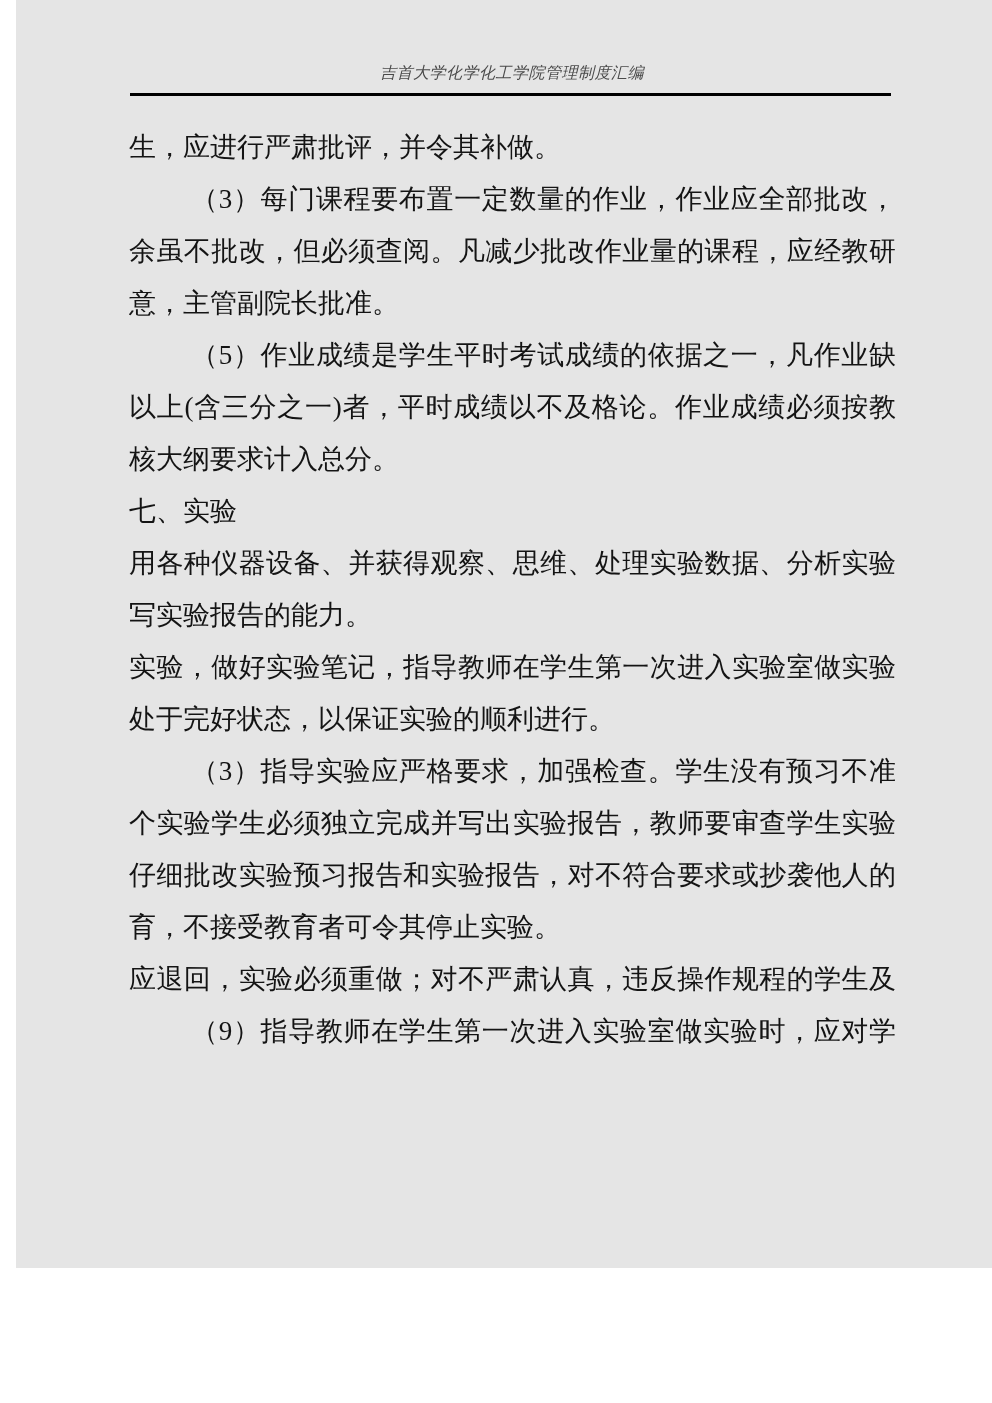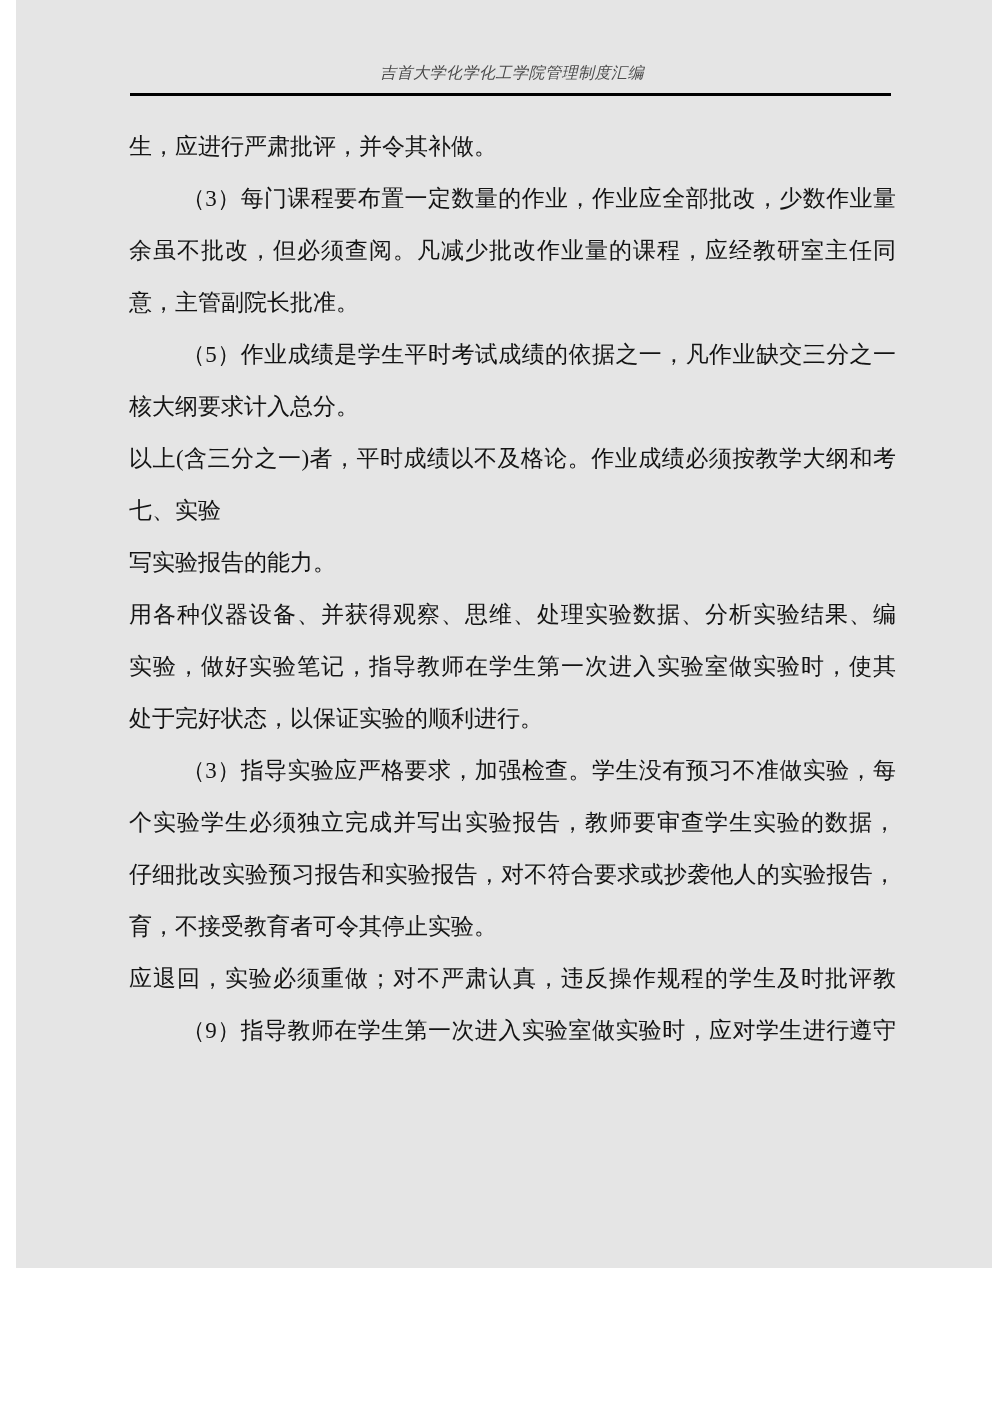--- a/index.html
+++ b/index.html
@@ -33,21 +33,21 @@
     left: 114px;
     width: 761px;
     height: 3px;
     background: #000000;
   }
   .content {
     position: absolute;
     top: 121px;
     left: 113px;
     width: 767px;
-    font-size: 23px;
+    font-size: 27px;
     color: #141414;
   }
   .line {
     height: 52px;
     line-height: 52px;
     text-align: justify;
     overflow: hidden;
   }
   .line.full {
     text-align-last: justify;
@@ -73,25 +73,25 @@
   <div class="header-title">吉首大学化学化工学院管理制度汇编</div>
 
   <div class="header-rule"></div>
 
   <div class="content" id="content">
       <div class="line">生，应进行严肃批评，并令其补做。</div>
       <div class="line indent full">（3）每门课程要布置一定数量的作业，作业应全部批改，少数作业量</div>
       <div class="line full">余虽不批改，但必须查阅。凡减少批改作业量的课程，应经教研室主任同</div>
       <div class="line">意，主管副院长批准。</div>
       <div class="line indent full">（5）作业成绩是学生平时考试成绩的依据之一，凡作业缺交三分之一</div>
+      <div class="line full">以上(含三分之一)者，平时成绩以不及格论。作业成绩必须按教学大纲和考</div>
       <div class="line">核大纲要求计入总分。</div>
-      <div class="line full">以上(含三分之一)者，平时成绩以不及格论。作业成绩必须按教学大纲和考</div>
       <div class="line">七、实验</div>
+      <div class="line full">用各种仪器设备、并获得观察、思维、处理实验数据、分析实验结果、编</div>
       <div class="line">写实验报告的能力。</div>
-      <div class="line full">用各种仪器设备、并获得观察、思维、处理实验数据、分析实验结果、编</div>
       <div class="line full">实验，做好实验笔记，指导教师在学生第一次进入实验室做实验时，使其</div>
       <div class="line">处于完好状态，以保证实验的顺利进行。</div>
       <div class="line indent full">（3）指导实验应严格要求，加强检查。学生没有预习不准做实验，每</div>
       <div class="line full">个实验学生必须独立完成并写出实验报告，教师要审查学生实验的数据，</div>
       <div class="line full">仔细批改实验预习报告和实验报告，对不符合要求或抄袭他人的实验报告，</div>
       <div class="line">育，不接受教育者可令其停止实验。</div>
       <div class="line full">应退回，实验必须重做；对不严肃认真，违反操作规程的学生及时批评教</div>
       <div class="line indent full">（9）指导教师在学生第一次进入实验室做实验时，应对学生进行遵守</div>
     </div>
 

